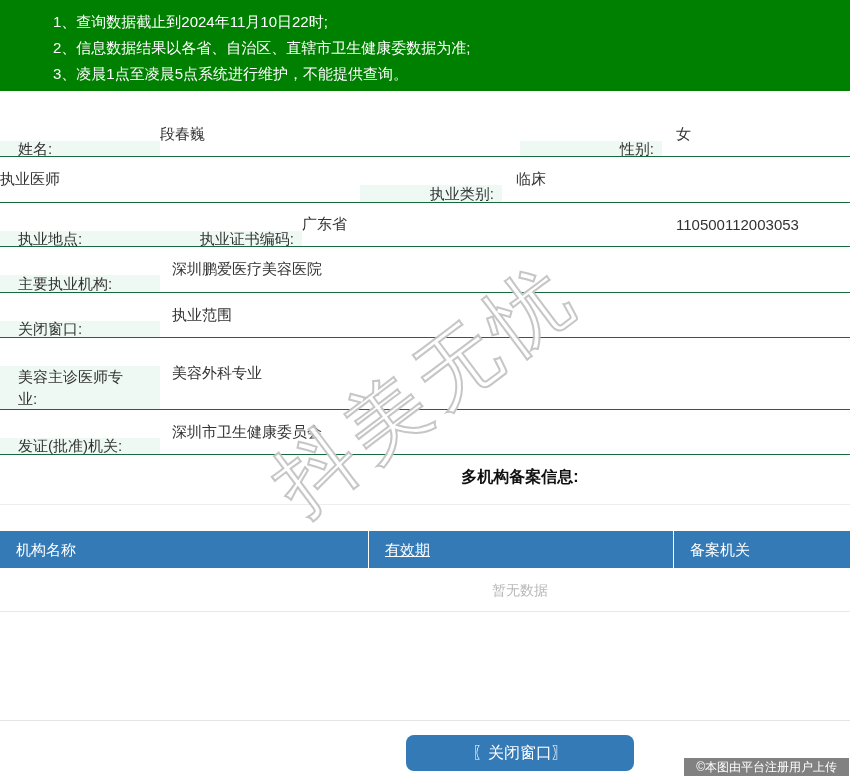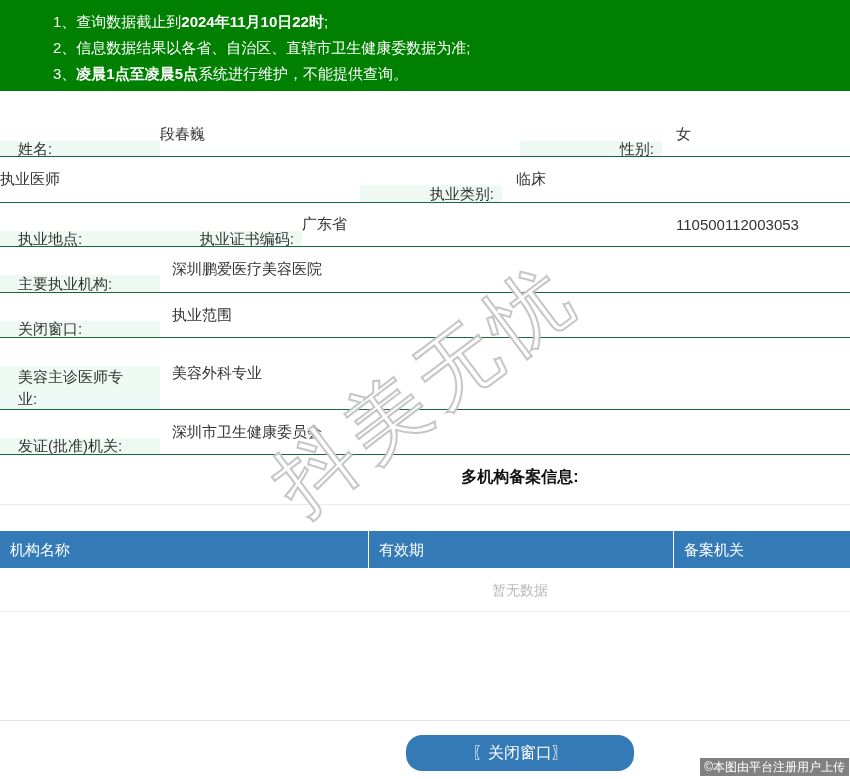--- a/index.html
+++ b/index.html
@@ -11,21 +11,21 @@
     overflow:hidden; background:#fff;
   }
   .canvas { width:1040px; }
 
   
   .notice {
     height:91px; background:#008000; color:#fff;
     padding:9px 0 0 53px; font-size:15px;
   }
   .notice-line { line-height:26px; white-space:nowrap; }
-  .notice-line b { font-weight:bold;text-align:right; }
+  .notice-line b { font-weight:normal;text-align:right; }
 
   
   .info-table { margin-top:22px; }
   .irow { display:flex; border-bottom:1px solid #176a3d; }
   .h45{height:44px;} .h47{height:46px;} .h46{height:45px;} .h73{height:72px;}
   .cell { display:flex; align-items:center; font-size:15px; }
   .cell.label  { background:#eef9f3; padding-left:18px;margin-top:28px; }
   .cell.label span { display:block; width:116px; line-height:22px; }
   .w-label1 { width:160px; }
   .w-val1   { width:360px; }
@@ -37,51 +37,51 @@
   
   .filing-title {
     margin-top:9px; text-align:center;
     font-size:16px; font-weight:bold; color:#111; line-height:26px;
   }
   .divider-light  { margin-top:14px; border-bottom:1px solid #ededed; }
   .filing-header {
     margin-top:26px; height:37px; background:#337ab7;
     display:flex; color:#fff; font-size:15px;
   }
-  .fcol { line-height:37px; padding-left:10px; }
+  .fcol { line-height:37px; padding-left:16px; }
   .fcol.c1 { width:368px; }
-  .fcol.c2 { width:305px; border-left:1px solid #fff; }
+  .fcol.c2 { width:305px; border-left:1px solid #fff;text-decoration:underline; }
   .fcol.c3 { width:367px; border-left:1px solid #fff; }
   .filing-empty {
     height:44px; line-height:44px; text-align:center;
     color:#b8b8b8; font-size:14px; border-bottom:1px solid #e8e8e8;
   }
 
   
   .spacer { height:108px; }
   .divider-light2 { border-bottom:1px solid #e5e5e5; }
   .btn-row { margin-top:14px; text-align:center; }
   .close-btn {
     display:inline-block; width:228px; height:36px;
-    background:#337ab7; color:#fff; border:none; border-radius:16px;
+    background:#337ab7; color:#fff; border:none; border-radius:8px;
     font-size:16px; font-family:inherit; cursor:pointer;
   }
 
   
   .big-watermark {
     position:absolute; left:426px; top:390px;
     transform:translate(-50%,-50%) rotate(-37deg);
     font-size:80px; letter-spacing:8px; white-space:nowrap;
     color:#ffffff; -webkit-text-stroke:2px #c4c4c4;
     opacity:.95; z-index:5; pointer-events:none;
   }
   .photo-credit {
     position:absolute; right:1px; bottom:3px; z-index:6;
     background:rgba(45,45,45,.6); color:#fff;
-    font-size:12px; line-height:16px; padding:1px 4px;
+    font-size:12px; line-height:16px; padding:1px 12px;
   }
 </style>
 </head>
 <body>
 
 <div id="viewport">
   <div class="canvas">
 
     <div class="notice">
       <div class="notice-line"><span>1、查询数据截止到</span><b>2024年11月10日22时</b><span>;</span></div>

